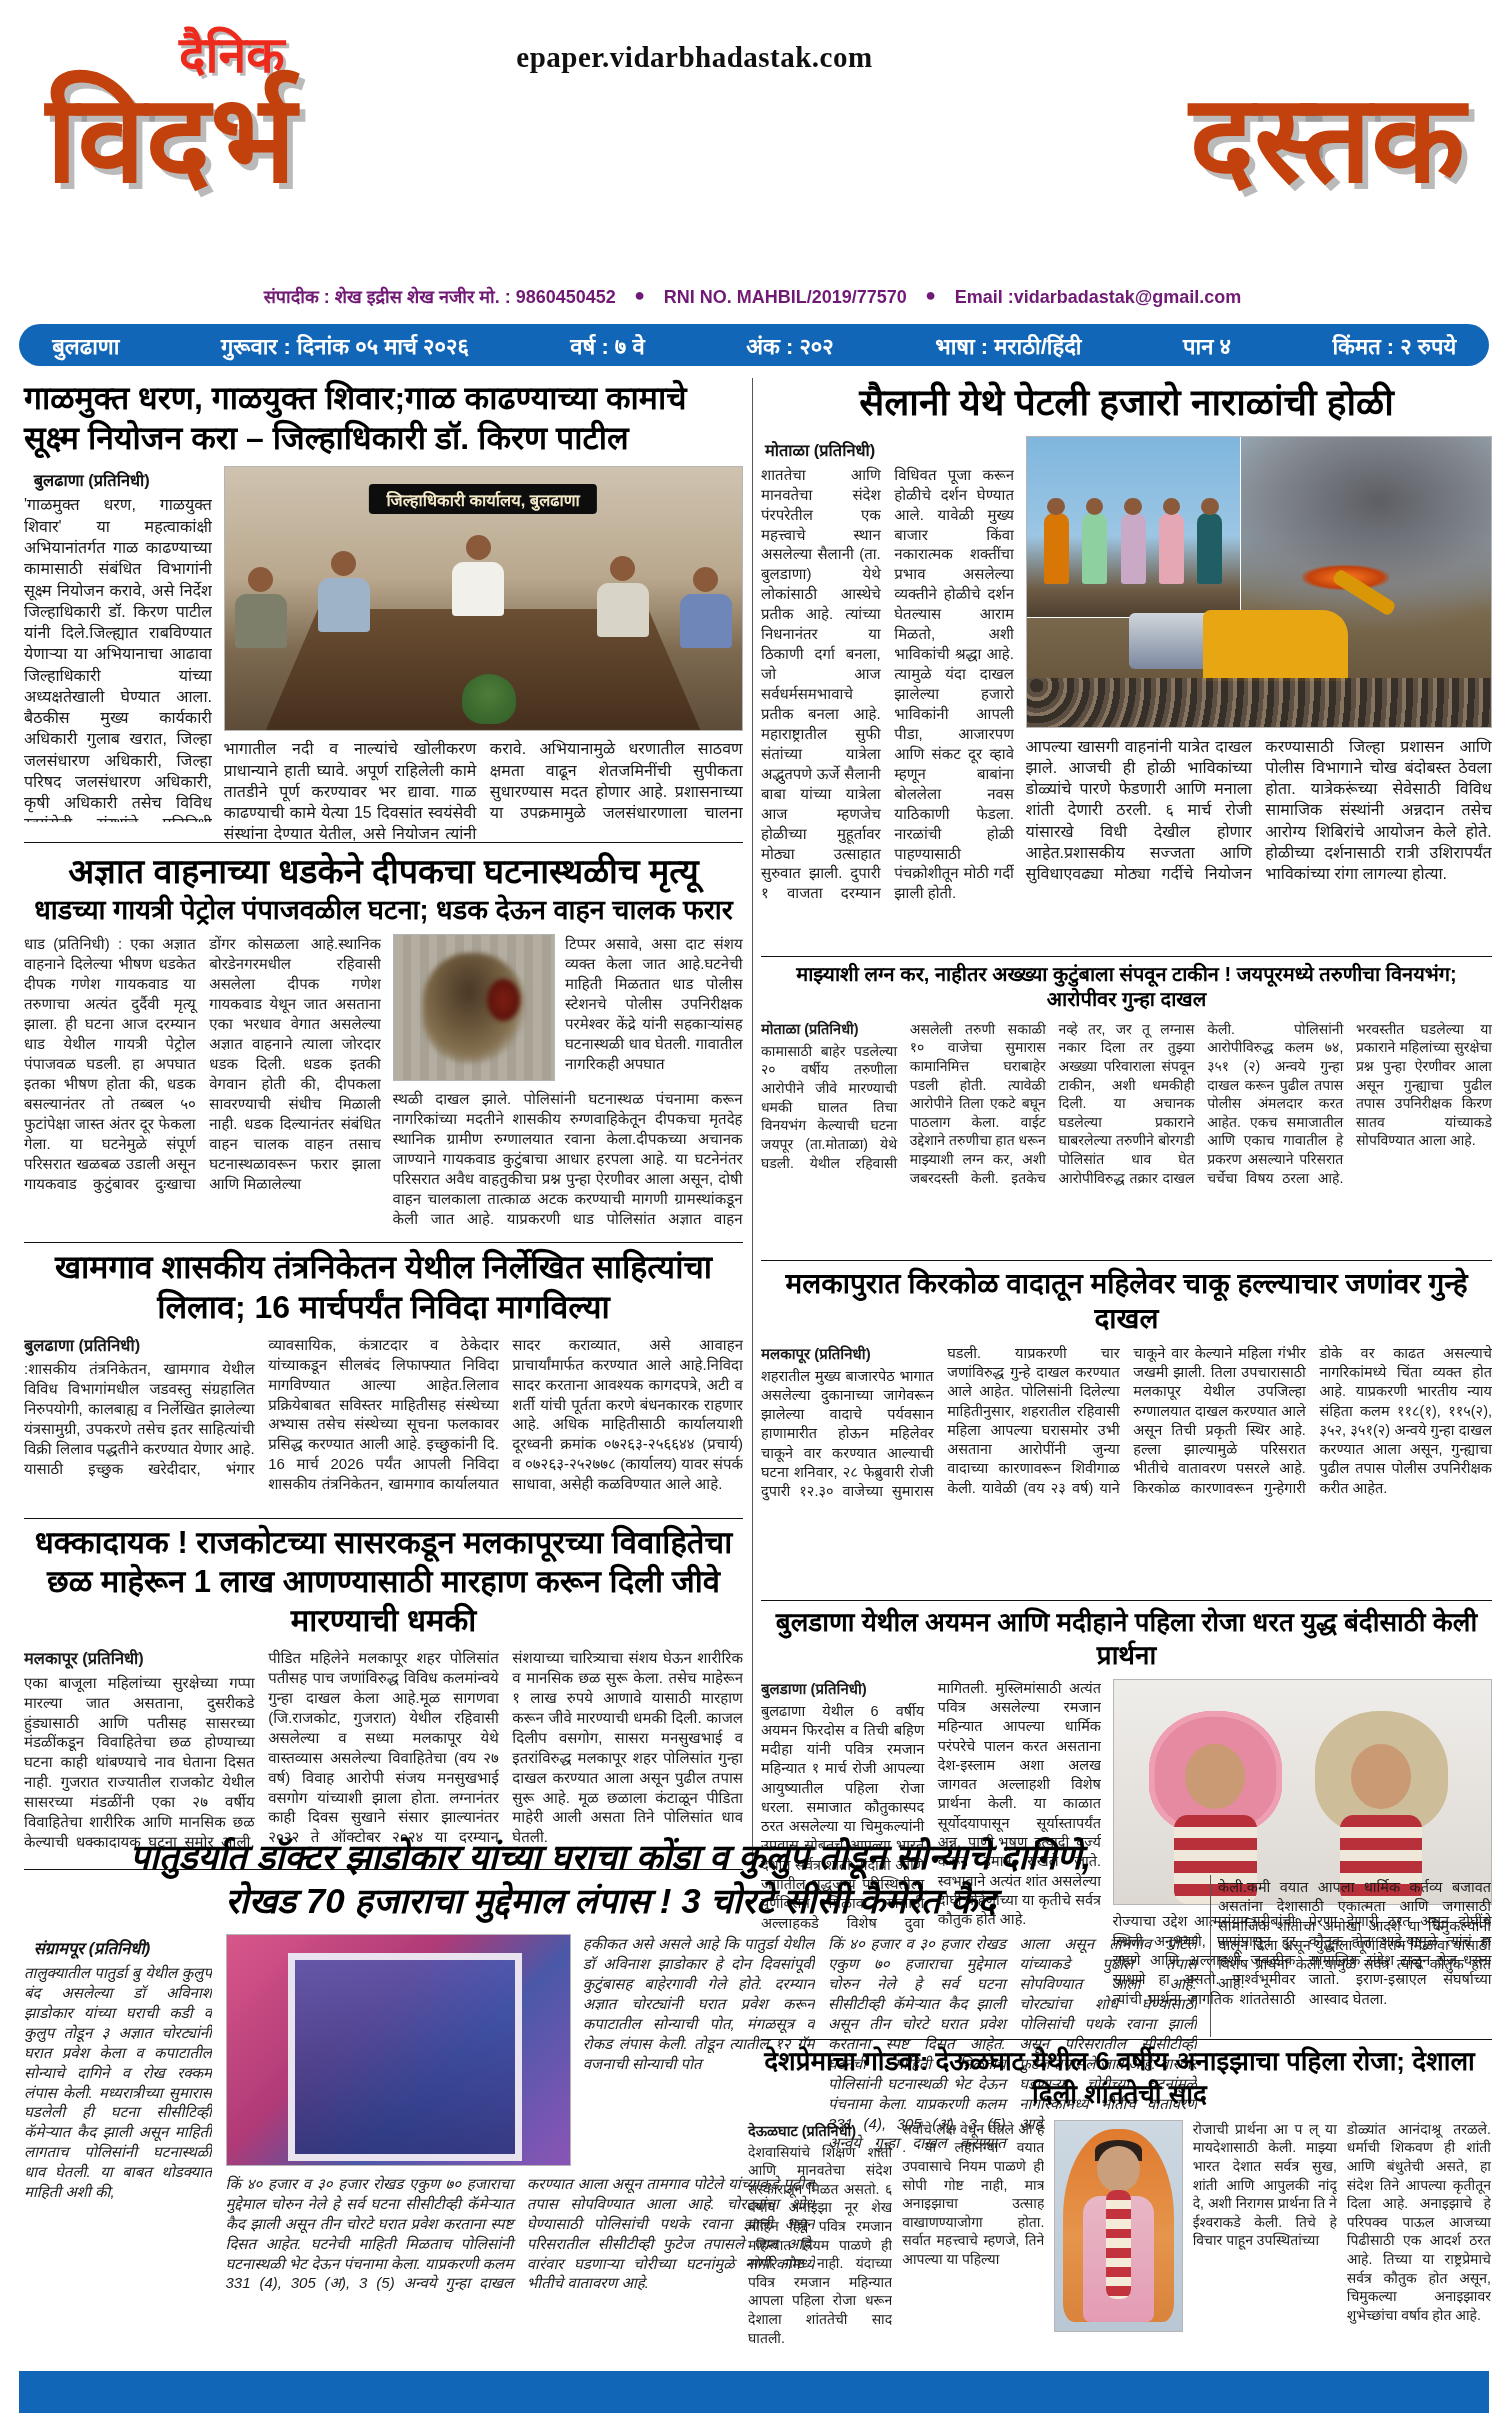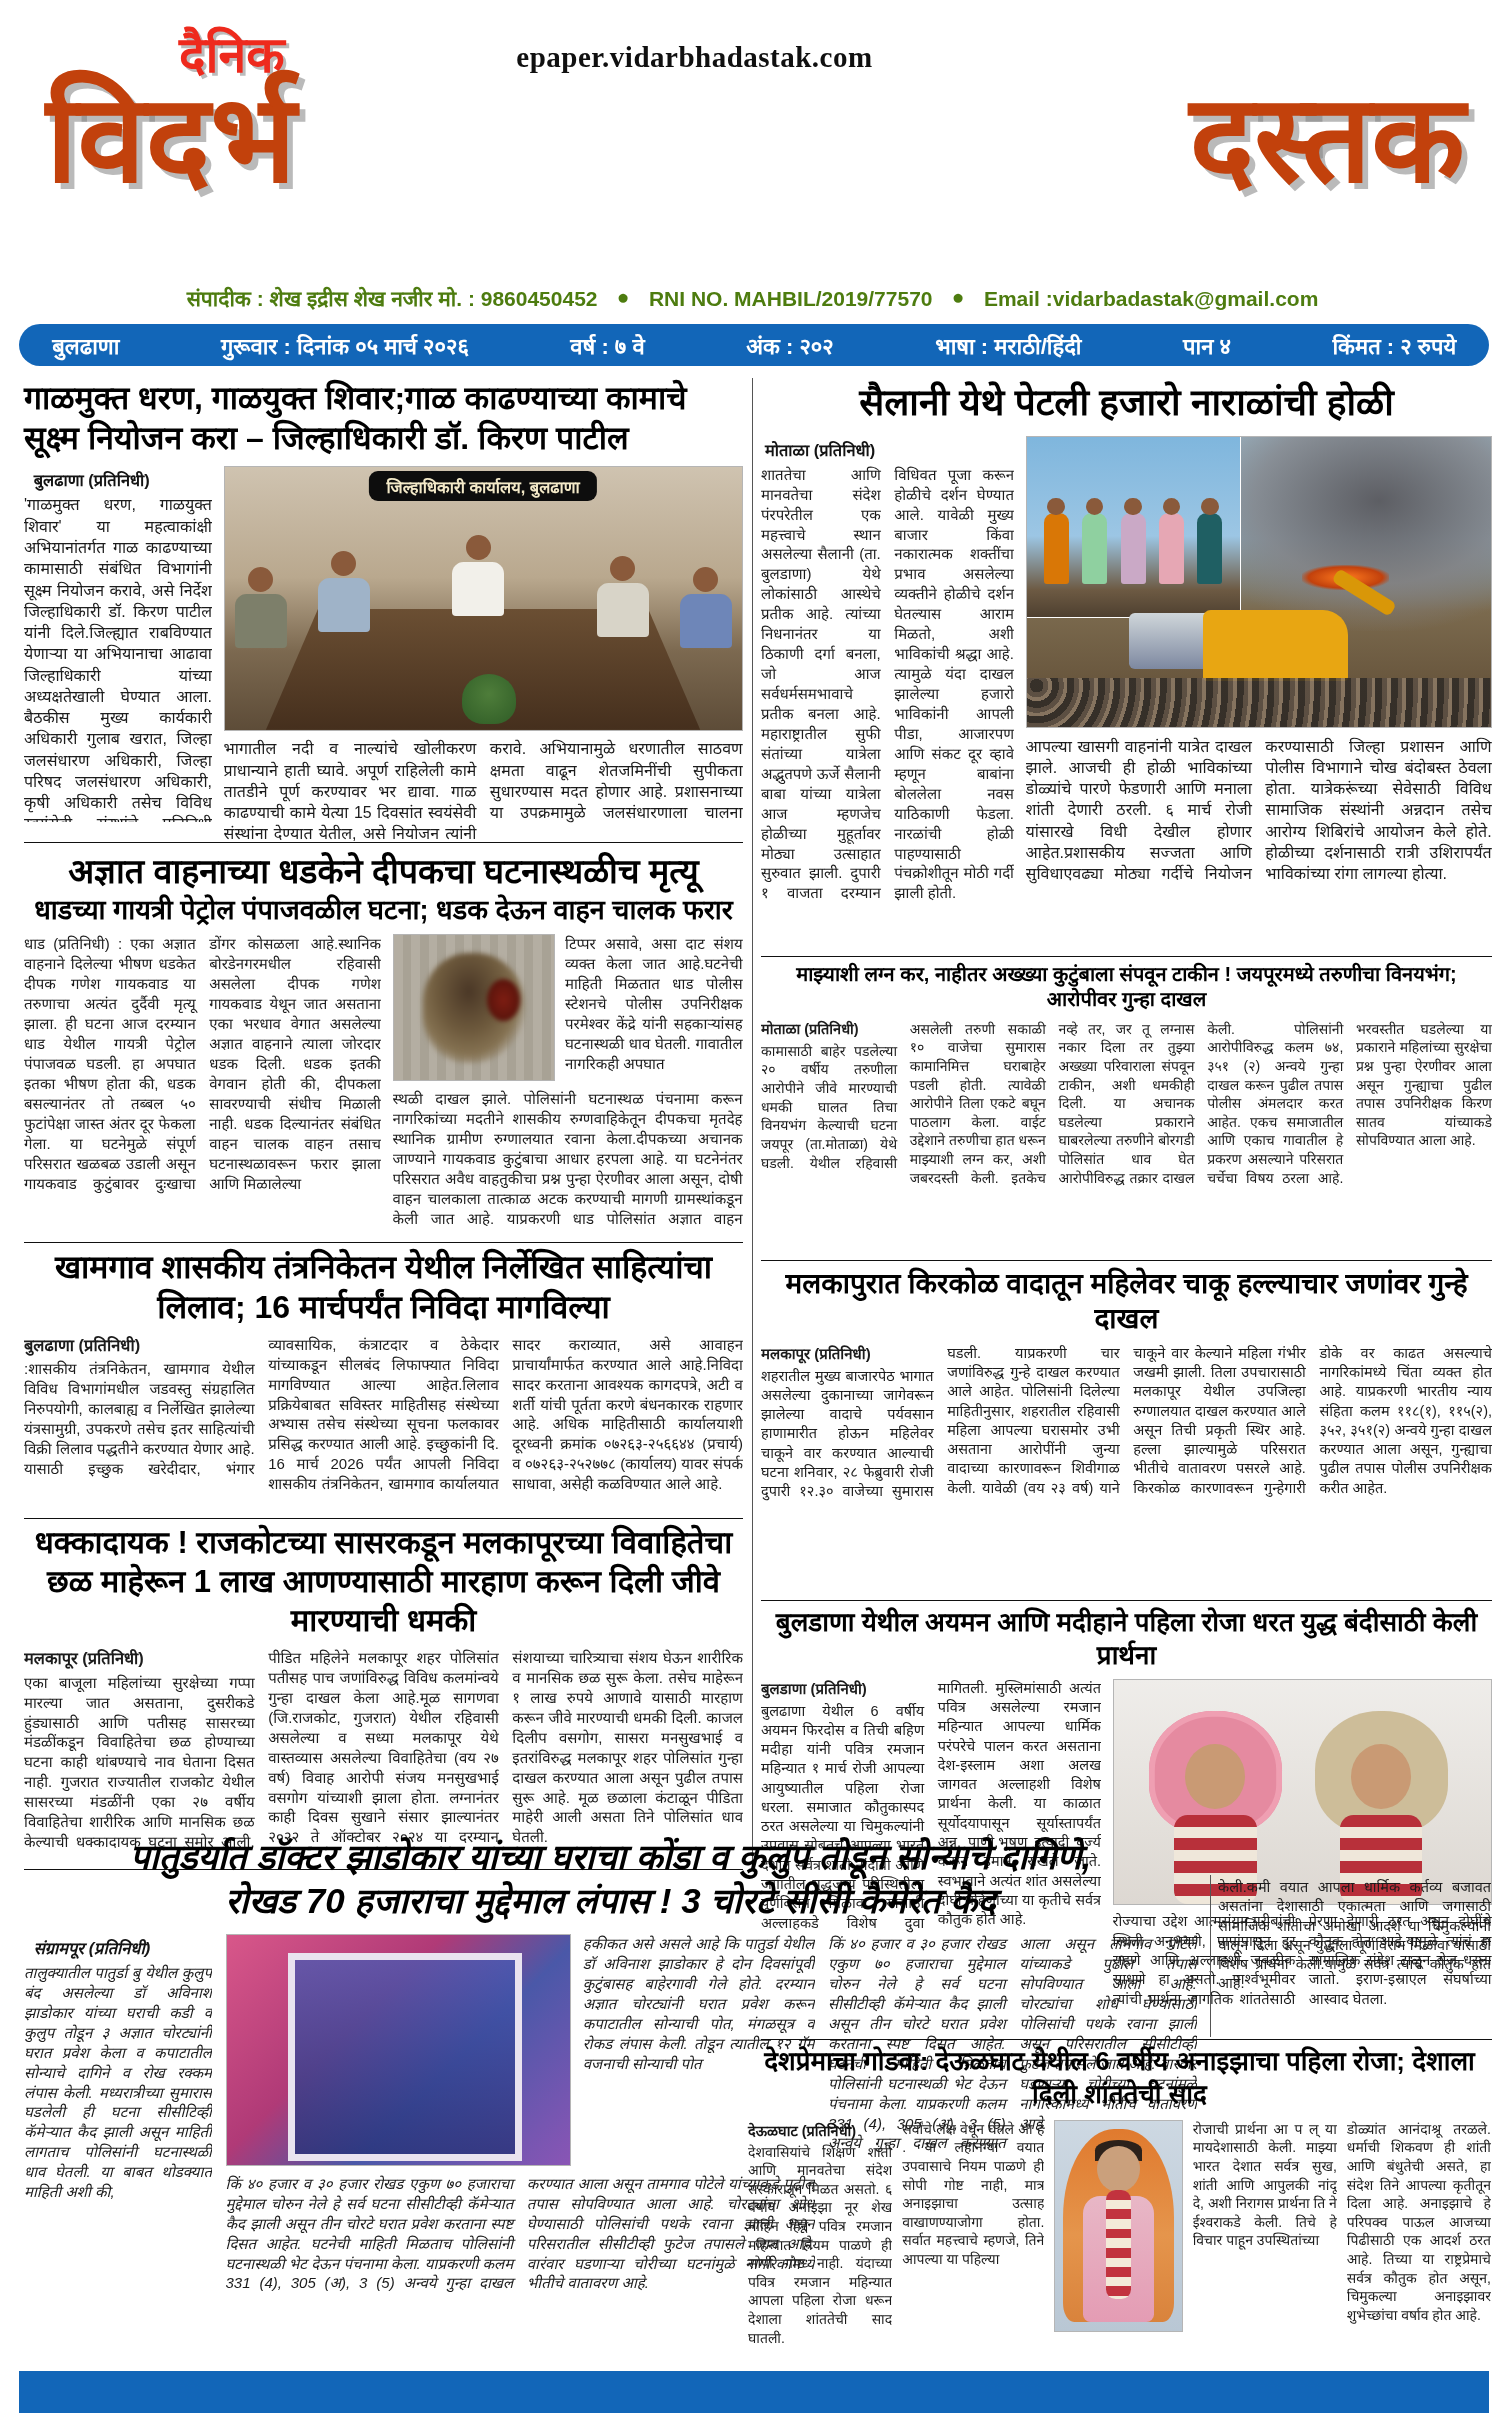--- a/index.html
+++ b/index.html
@@ -5,43 +5,43 @@
   html,body{margin:0;padding:0;background:#9a9a9a;}
   .page{position:relative;width:1505px;height:2418px;background:#ffffff;margin:0 auto;
         font-family:"Liberation Sans","DejaVu Sans",sans-serif;color:#141414;overflow:hidden;}
   .abs{position:absolute;}
   
   .epaper{width:100%;text-align:center;font-family:"Liberation Serif","DejaVu Serif",serif;
           font-weight:bold;font-size:29px;color:#101010;letter-spacing:0.5px;padding-right:116px;box-sizing:border-box;}
   .mast-top{color:#ee2a1d;font-weight:bold;font-size:50px;text-shadow:2.9px 2.9px 0 rgba(120,120,120,.5);}
   .mast-main{display:flex;justify-content:space-between;width:1419px;color:#c2410c;font-weight:bold;
              font-size:122px;line-height:1.05;text-shadow:5.8px 5.8px 0 rgba(130,130,130,.55);}
-  .infoline{width:100%;text-align:center;font-weight:bold;font-size:21px;color:#4d7c0f;}
+  .infoline{width:100%;text-align:center;font-weight:bold;font-size:18px;color:#701a75;}
   .infoline .dot{display:inline-block;margin:0 13.5px;transform:translateY(-1.9px);}
   .datebar{display:flex;justify-content:space-between;align-items:center;box-sizing:border-box;
            padding:0 33px;border-radius:23px;color:#fff;font-weight:bold;font-size:22px;}
   
   .hl{margin:0;font-weight:bold;color:#000;line-height:1.25;}
   .hl.center{text-align:center;}
   .sub{margin:1.9px 0 0 0;font-weight:bold;color:#000;line-height:1.2;}
   .row{display:flex;}
   .byline{font-weight:bold;font-size:16.4px;margin:1.9px 0 3.9px 9.7px;}
   .bodytext{font-size:16px;line-height:1.33;text-align:justify;color:#1c1c1c;word-break:break-word;}
   .clamp{overflow:hidden;}
   .cols-2{column-count:2;column-gap:13.5px;}
   .cols-3{column-count:3;column-gap:13.5px;}
   .cols-4{column-count:4;column-gap:13.5px;}
   .cols-5{column-count:5;column-gap:12.6px;}
   .sep-h{height:0;border-top:1.9px solid #111;}
   .sep-v{width:0;border-left:1.4px solid #555;}
   
   .photo{position:relative;overflow:hidden;border:1px solid #b5b5b5;}
   .photo-meeting{background:linear-gradient(180deg,#cfc3b0 0%,#b9a88e 42%,#7c6950 70%,#5d4c38 100%);}
-  .photo-meeting .sign{position:absolute;top:4px;left:50%;transform:translateX(-50%);background:#0d0d0d;
-      color:#f3e9c8;font-weight:bold;font-size:16.4px;padding:3.9px 17.4px;white-space:nowrap;border-radius:9px;}
+  .photo-meeting .sign{position:absolute;top:17px;left:50%;transform:translateX(-50%);background:#0d0d0d;
+      color:#f3e9c8;font-weight:bold;font-size:16.4px;padding:3.9px 17.4px;white-space:nowrap;border-radius:4px;}
   .photo-meeting .table{position:absolute;bottom:0;left:8%;width:84%;height:46%;
       background:linear-gradient(180deg,#6b4f33,#4a3category:#4a3520 80%);background:linear-gradient(180deg,#6b4f33,#452f1d);
       clip-path:polygon(12% 0,88% 0,100% 100%,0 100%);}
   .photo-meeting .person{position:absolute;width:52px;height:81px;}
   .photo-meeting .person .head{width:25px;height:25px;border-radius:50%;background:#8a5a3b;margin:0 auto;}
   .photo-meeting .person .body{width:52px;height:54px;border-radius:11.6px 11.6px 3.9px 3.9px;margin-top:1.9px;}
   .photo-meeting .plant{position:absolute;bottom:2%;left:46%;width:54px;height:50px;border-radius:50% 50% 40% 40%;
       background:radial-gradient(circle at 50% 40%,#4e7d3a,#2f5c26);}
   .photo-holi{background:linear-gradient(180deg,#9db7c6 0%,#8aa3b0 35%,#7b6a4e 60%,#5d4a33 100%);}
   .photo-holi .inset{position:absolute;left:0;top:0;width:46%;height:62%;

